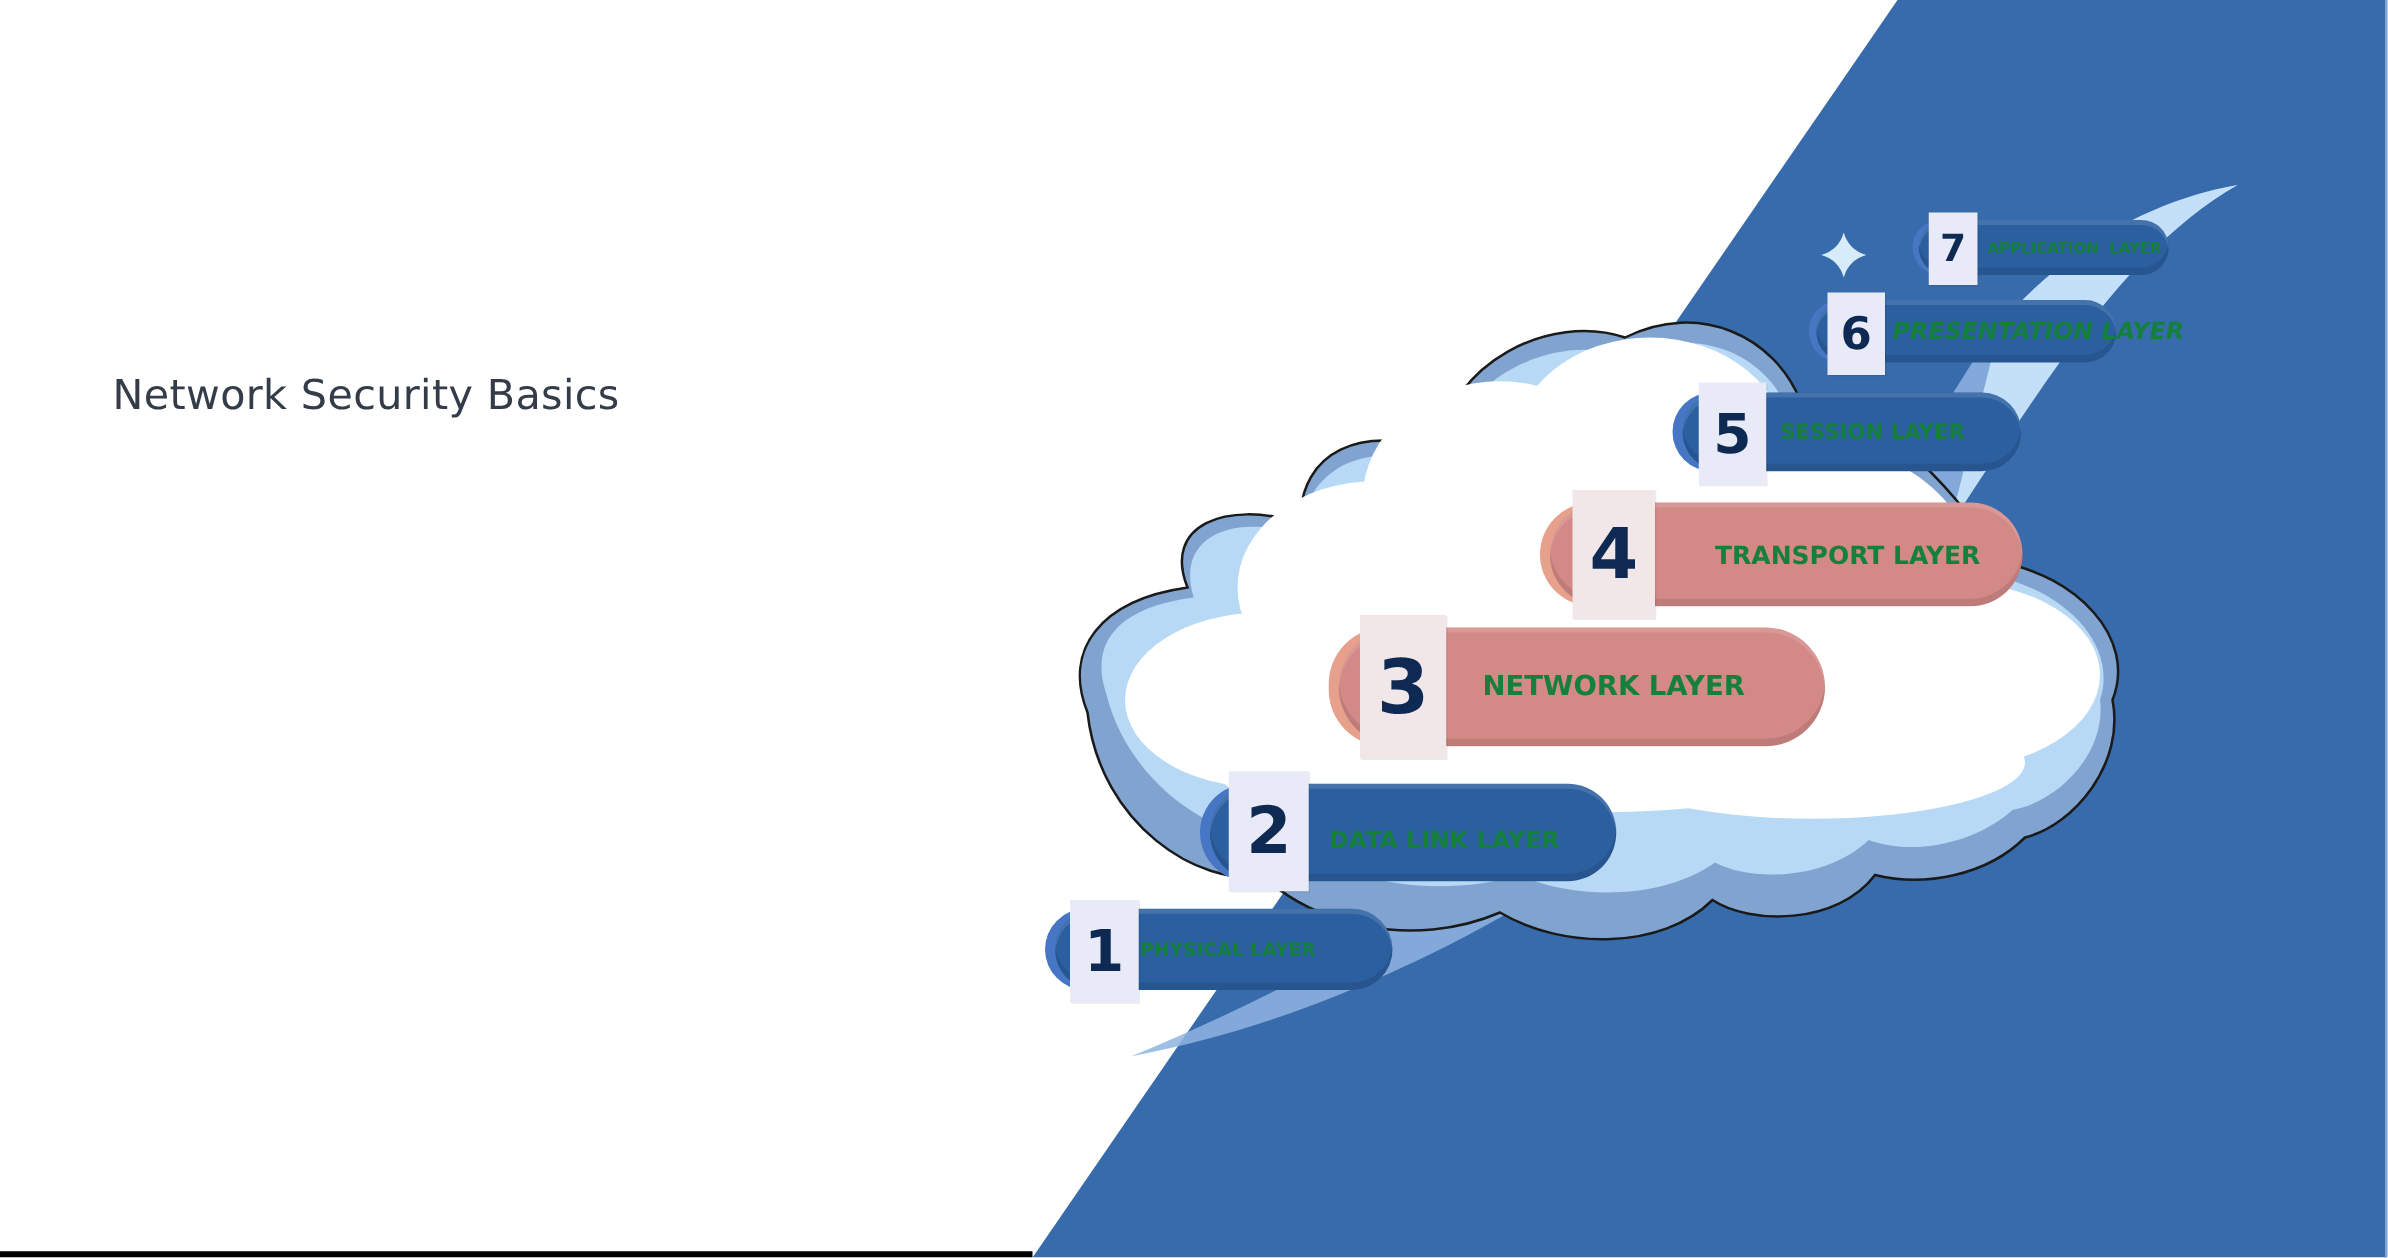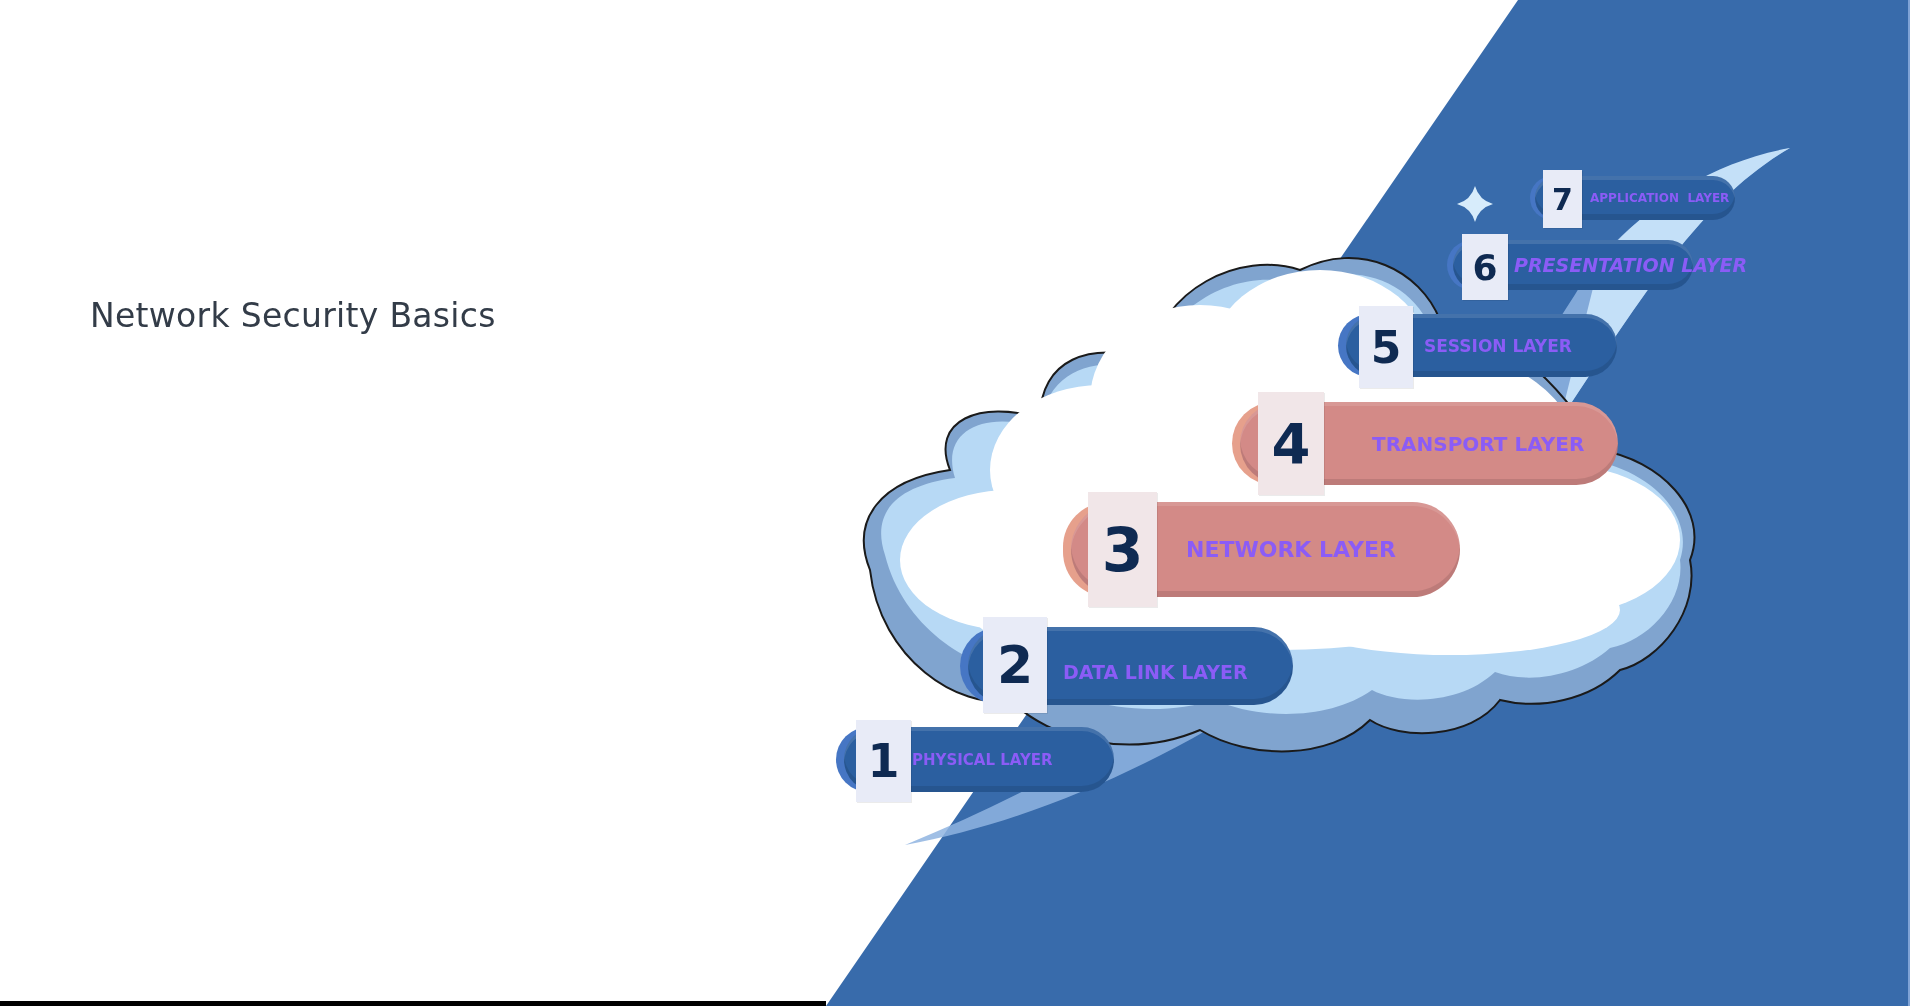--- a/index.html
+++ b/index.html
@@ -31,21 +31,21 @@
     position: absolute; border-radius: 999px;
     box-shadow: inset 0 -6px 0 rgba(0,0,0,0.10), inset 0 4px 0 rgba(255,255,255,0.12);
   }
   .pill-back { position: absolute; border-radius: 999px; }
   .num-box {
     position: absolute; display: flex; align-items: center; justify-content: center;
     font-family: "DejaVu Sans", sans-serif; font-weight: bold; color: #0f2a52;
     box-shadow: 1px 1px 0 rgba(0,0,0,0.08);
   }
   .label {
-    position: absolute; color: #8b5cf6; font-family: "DejaVu Sans", sans-serif;
+    position: absolute; color: #15803d; font-family: "DejaVu Sans", sans-serif;
     font-weight: bold; white-space: nowrap; display: flex; align-items: center;
   }
   .blue .pill { background: #2b5fa0; }
   .blue .pill-back { background: #4676c4; }
   .blue .num-box { background: #e8ebf7; }
   .pink .pill { background: #d38a87; }
   .pink .pill-back { background: #e6a08c; }
   .pink .num-box { background: #f1e6e8; }
 </style>
 </head>

